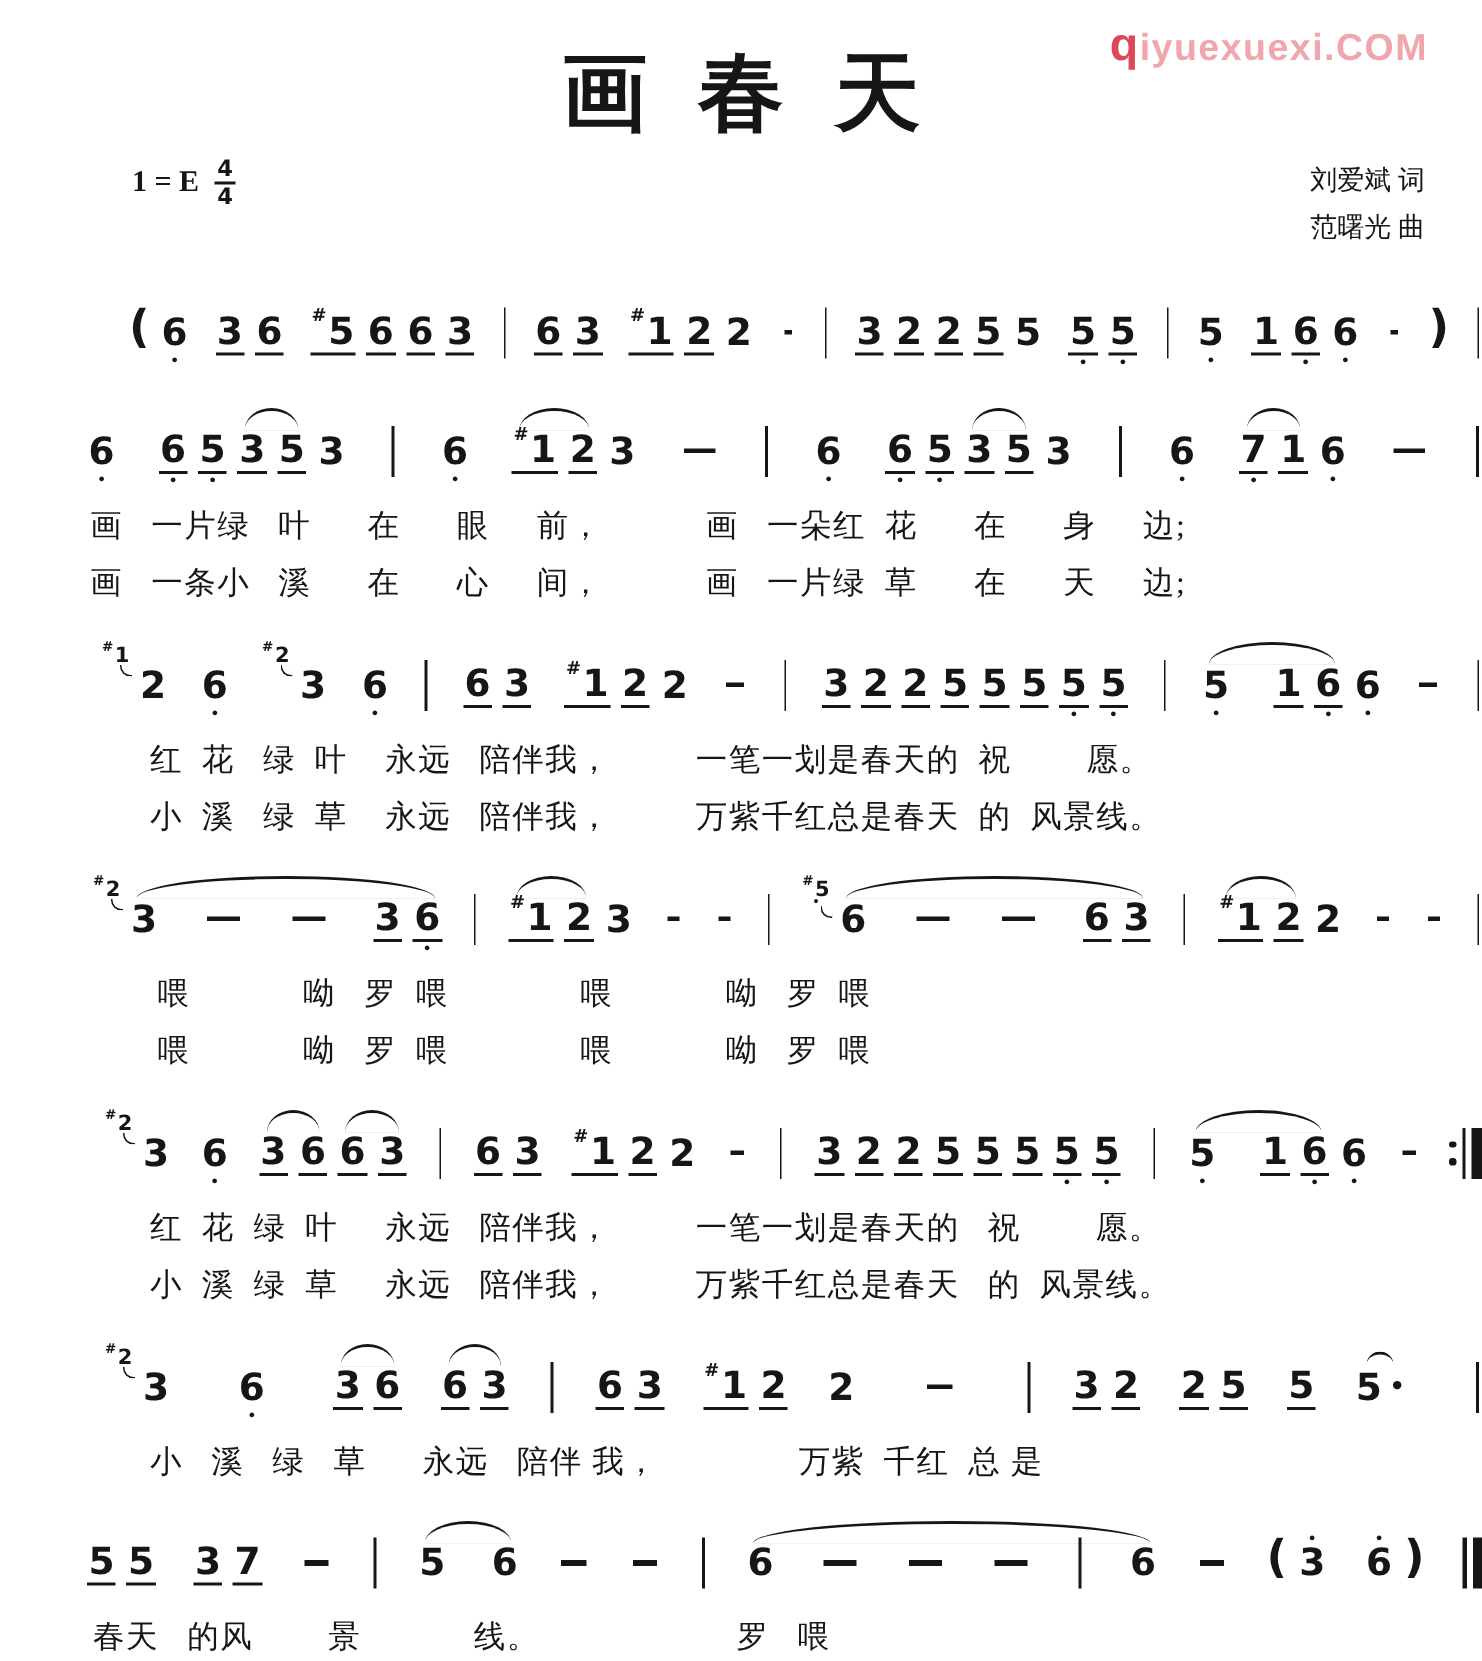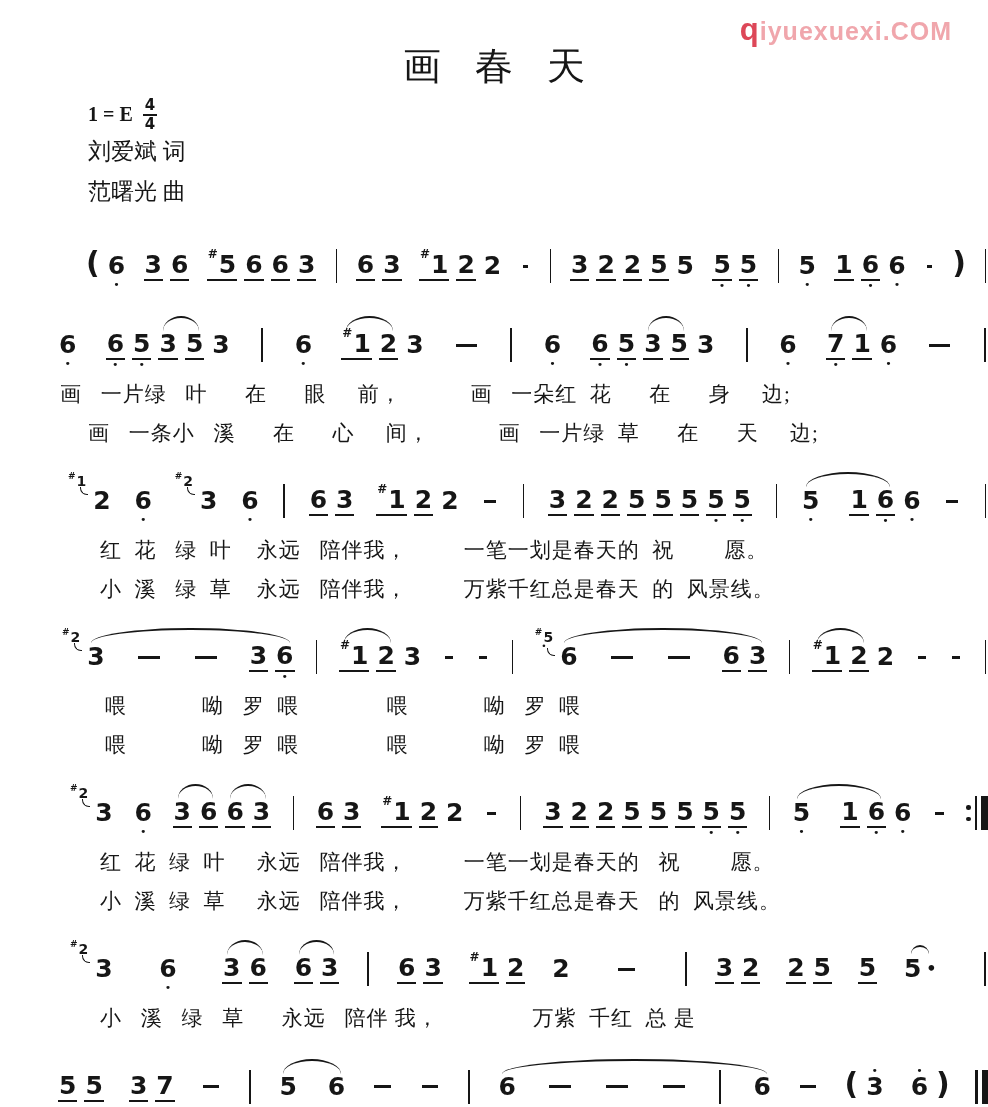--- a/index.html
+++ b/index.html
@@ -1,33 +1,33 @@
 <!DOCTYPE html>
 <html><head>
 <meta charset="utf-8">
 <style>
   html,body{margin:0;padding:0;background:#fff;}
   body{width:988px;height:1107px;position:relative;overflow:hidden;
        font-family:"Liberation Serif",serif;color:#161616;}
   .watermark{position:absolute;top:12px;right:36px;font-family:"Liberation Sans",sans-serif;
        font-weight:bold;font-size:25px;color:#f0a6ac;letter-spacing:1px;}
   .watermark .q{color:#dd4758;font-size:31px;}
-  .title{text-align:center;margin:46px 0 0 0;font-size:38px;font-weight:normal;
+  .title{text-align:center;margin:32px 0 0 0;font-size:57px;font-weight:bold;
        letter-spacing:34px;text-indent:34px;line-height:1.1;}
   .meta{display:flex;justify-content:space-between;align-items:flex-start;
-       padding:10px 38px 0 88px;flex-direction:column;}
+       padding:10px 38px 0 88px;}
   .keysig{display:flex;align-items:center;gap:10px;font-size:20px;font-weight:bold;}
   .meter{display:inline-flex;flex-direction:column;align-items:center;line-height:1;
        font-size:15px;font-weight:bold;font-family:"DejaVu Sans",sans-serif;}
   .meter .mtop{border-bottom:2px solid #161616;padding:0 2px 1px;}
   .meter .mbot{padding-top:1px;}
   .tempo{margin-top:13px;font-size:19px;font-weight:bold;}
   .tempo .bpm{font-style:italic;font-weight:normal;font-size:19px;padding:0 2px;}
   .tempo .expr{margin-left:14px;}
-  .credits{font-size:23px;line-height:1.75;text-align:left;}
+  .credits{font-size:18px;line-height:1.75;text-align:left;}
   .score{padding-top:2px;}
   .system{margin-top:25px;}
   .mrow{display:flex;align-items:center;gap:7px;}
   .tok{display:flex;flex-direction:column;align-items:center;}
   .above{height:13px;display:flex;align-items:flex-end;justify-content:center;}
   .main{display:flex;align-items:flex-start;font-family:"DejaVu Sans",sans-serif;
        font-weight:bold;font-size:25px;line-height:1;padding:0 1px 2px;}
   .main.u{border-bottom:2.6px solid #161616;}
   .below{height:12px;font-size:11px;line-height:9px;font-family:"DejaVu Sans",sans-serif;}
   .sharp{font-size:12px;margin-right:1px;transform:translateY(-4px);}
@@ -438,21 +438,21 @@
             <span>6</span>
           </div>
           <div class="below">•</div>
         </div>
         <div class="sp"></div>
         <div class="dash"></div>
         <div class="sp"></div>
         <div class="bar"></div>
       </div>
       <div class="lyr" style="padding-left: 60px;">画   一片绿   叶      在      眼     前，           画   一朵红  花      在      身     边;</div>
-      <div class="lyr" style="padding-left: 88px;">画   一条小   溪      在      心     间，           画   一片绿  草      在      天     边;</div>
+      <div class="lyr" style="padding-left: 60px;">画   一条小   溪      在      心     间，           画   一片绿  草      在      天     边;</div>
     </div>
     <div class="system">
       <div class="mrow" style="padding-left: 68px;">
         <div class="grace">
           <div class="gmain">
             <div class="gsharp" style="display: inline;">#</div>
             <span>1</span>
           </div>
           <div class="gtail"></div>
         </div>

